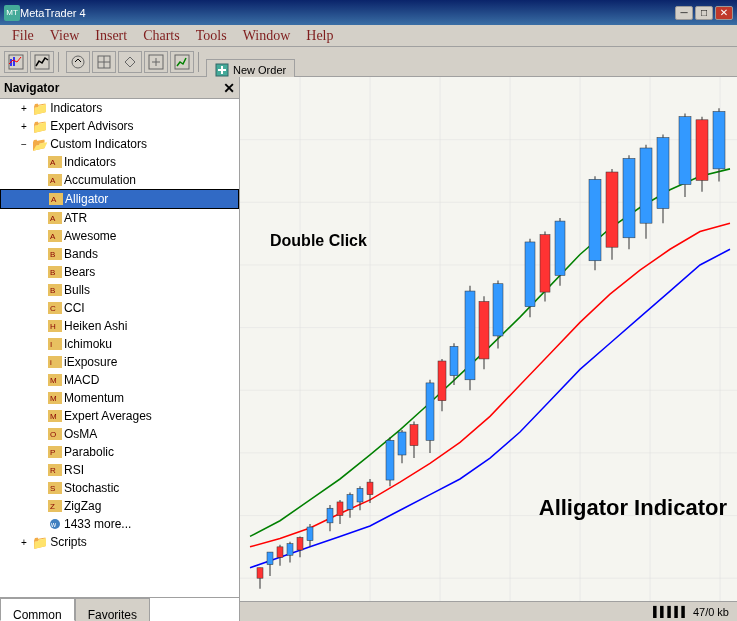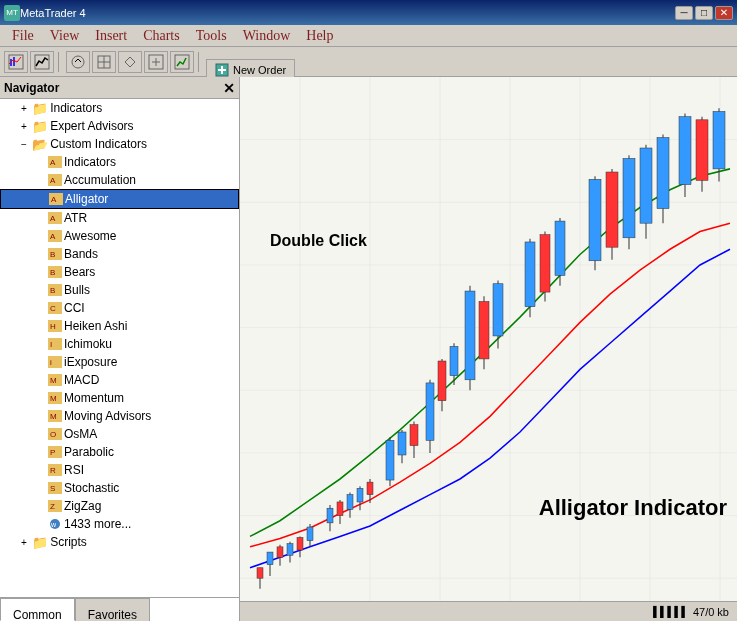--- a/index.html
+++ b/index.html
@@ -454,21 +454,21 @@
       </div>
 
       <div class="tree-item">
         <div class="tree-indent"></div>
         <div class="tree-indent"></div>
         <div class="tree-toggle"></div>
         <div class="ind-icon"><svg viewBox="0 0 14 12">
               <rect x="0" y="0" width="14" height="12" fill="#e8c060"></rect>
               <text x="2" y="9" font-size="8" fill="#800">M</text>
             </svg></div>
-        <span class="tree-label">Moving Advisors</span>
+        <span class="tree-label">Expert Averages</span>
       </div>
 
       <div class="tree-item">
         <div class="tree-indent"></div>
         <div class="tree-indent"></div>
         <div class="tree-toggle"></div>
         <div class="ind-icon"><svg viewBox="0 0 14 12">
               <rect x="0" y="0" width="14" height="12" fill="#e8c060"></rect>
               <text x="2" y="9" font-size="8" fill="#800">O</text>
             </svg></div>

